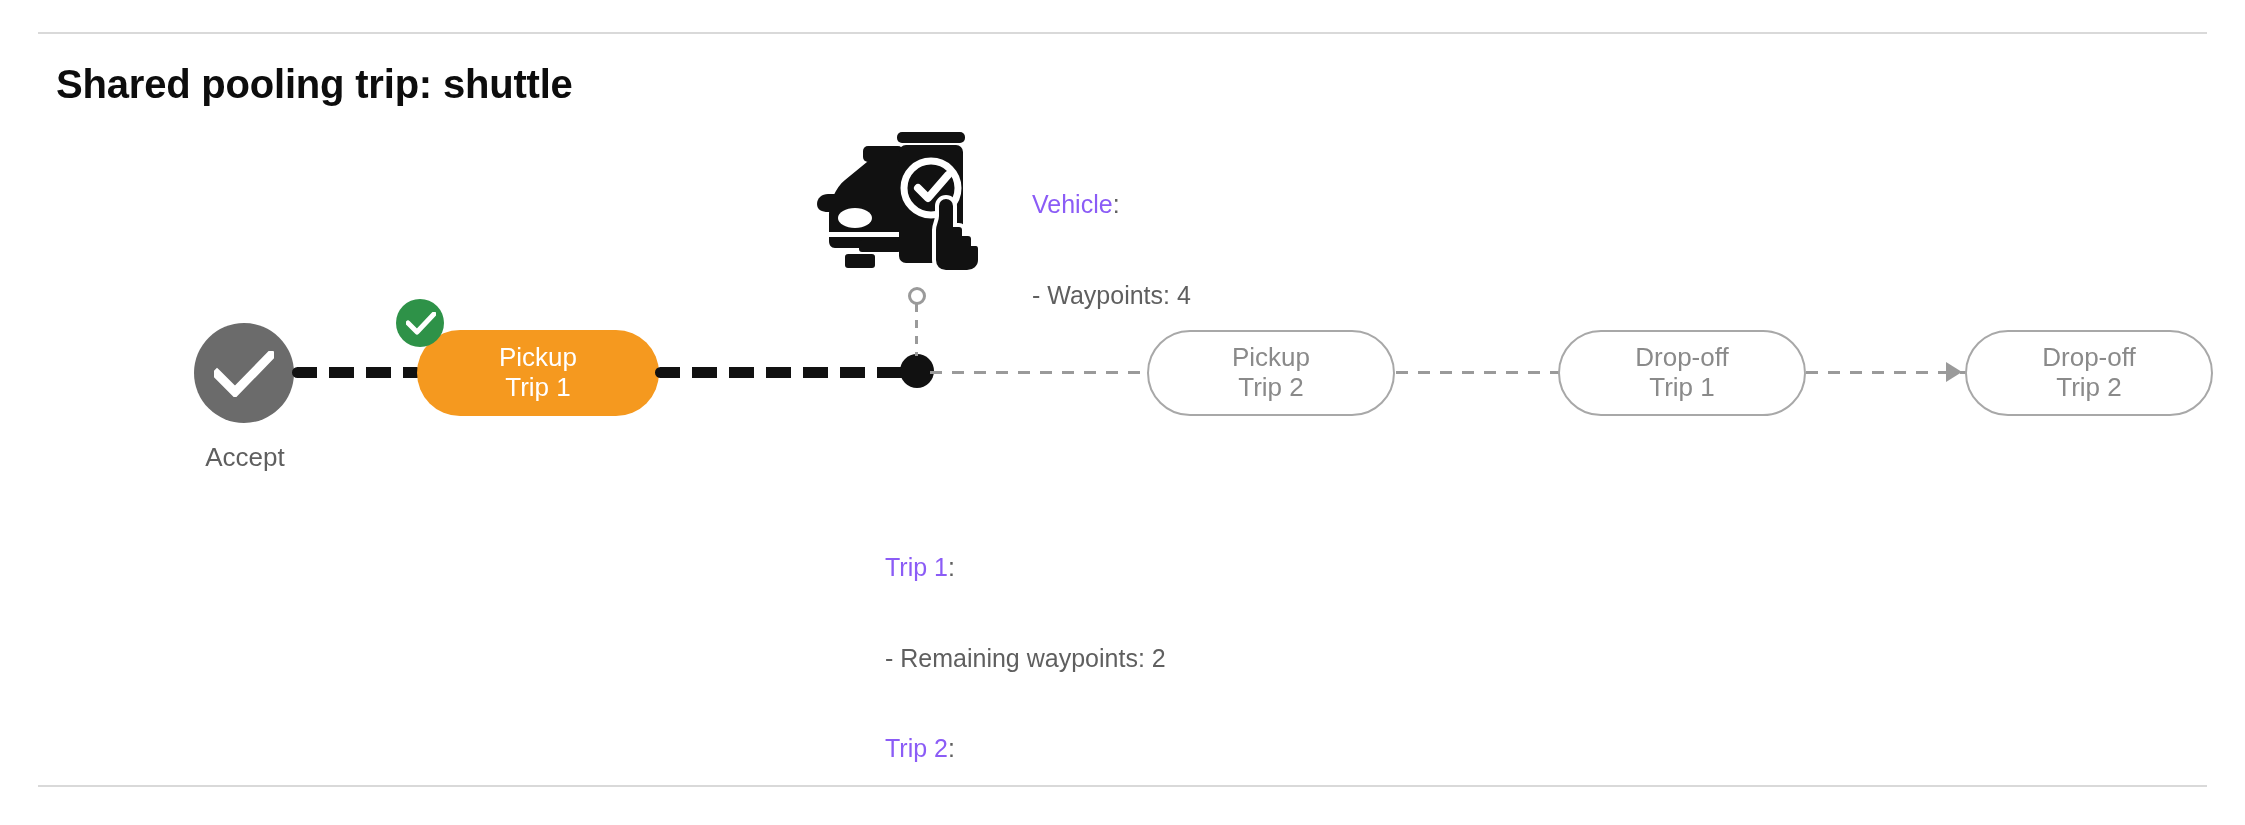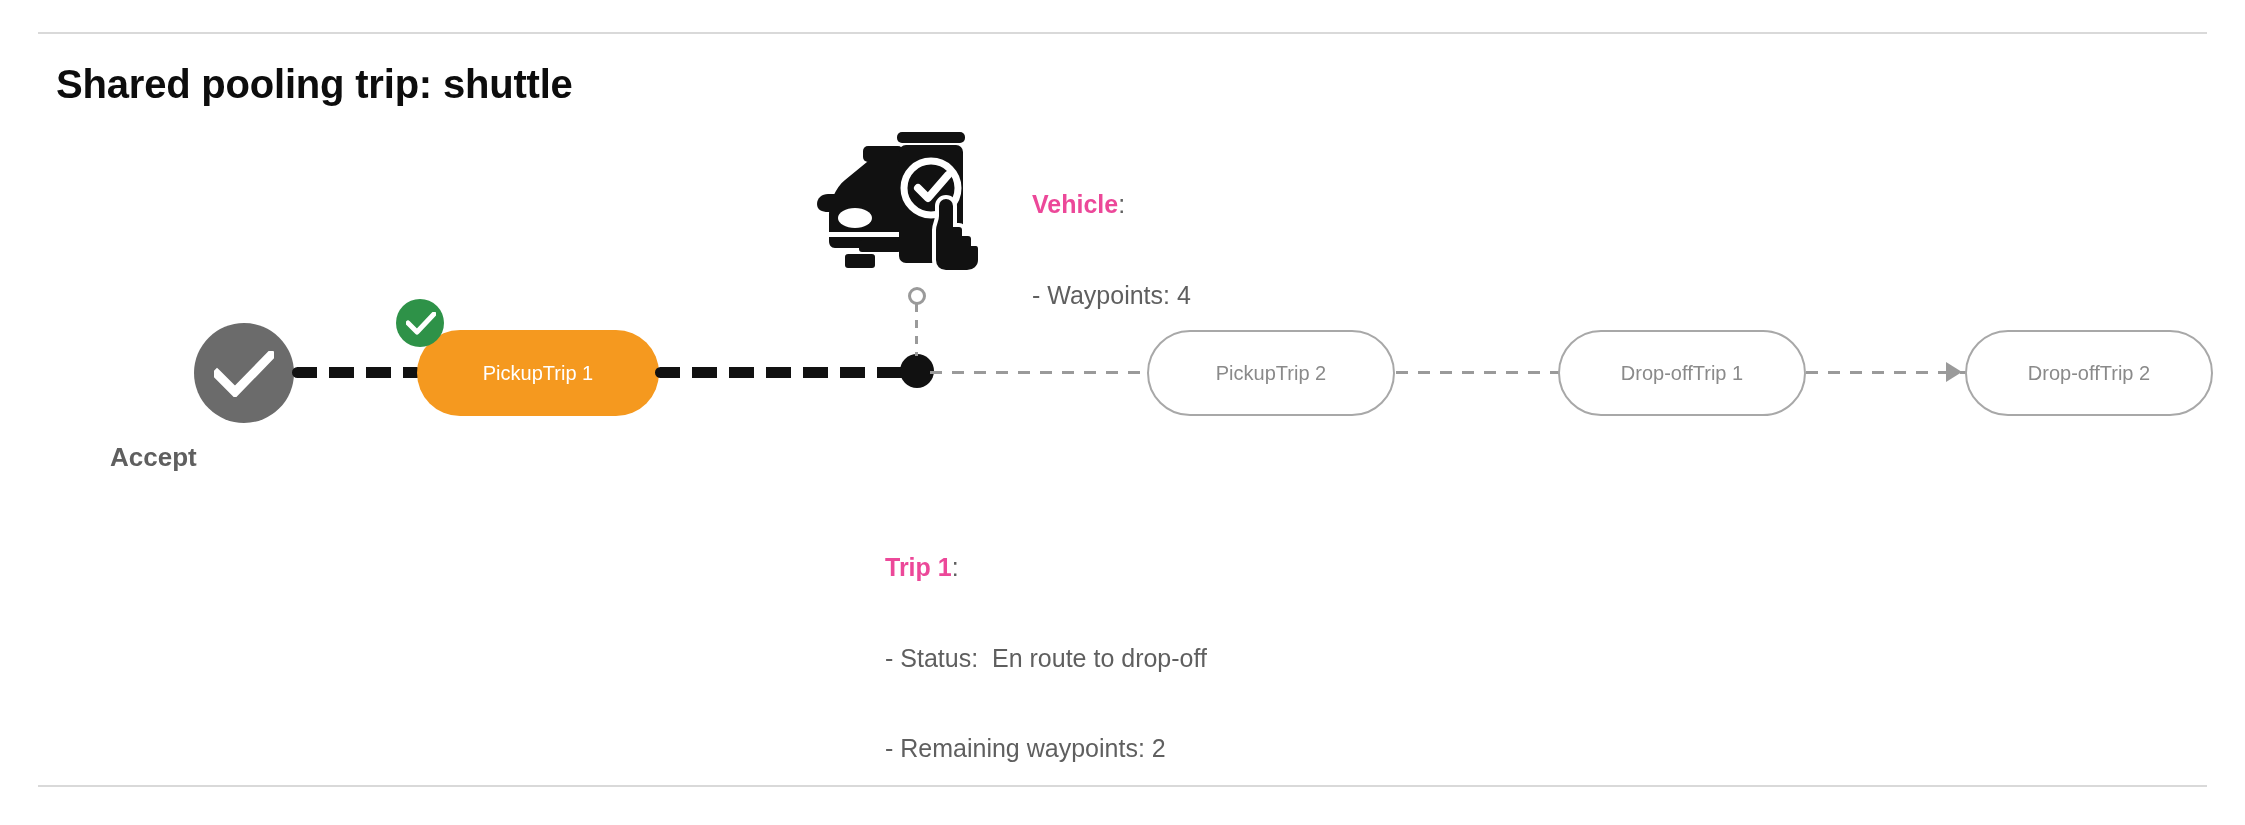--- a/index.html
+++ b/index.html
@@ -42,36 +42,35 @@
     left: 194px; top: 323px;
     width: 100px; height: 100px;
     border-radius: 50%;
     background: #6b6b6b;
   }
   .accept-node svg { position: absolute; left: 20px; top: 28px; }
   .accept-label {
     position: absolute;
     left: 110px; top: 443px;
     width: 270px;
-    text-align: left;
+    text-align: center;
     font-size: 26px;
     line-height: 1.12;
     color: #5f5f5f;
-    font-weight: bold;
   }
 
   
   .pill {
     position: absolute;
     display: flex;
-    flex-direction: row;
+    flex-direction: column;
     align-items: center;
     justify-content: center;
     border-radius: 60px;
-    font-size: 20px;
+    font-size: 26px;
     line-height: 1.15;
     text-align: center;
     white-space: nowrap;
   }
   .pill.active {
     left: 417px; top: 330px;
     width: 242px; height: 86px;
     background: #F5991F;
     color: #ffffff;
   }
@@ -164,21 +163,21 @@
   .info {
     position: absolute;
     font-size: 25px;
     line-height: 1.14;
     color: #5f5f5f;
     white-space: pre;
   }
   #info-vehicle { left: 1032px; top: 133px; }
   #info-trips   { left: 885px;  top: 496px; }
   .info .ln { display: block; margin-bottom: 5px; }
-  .info b { color: #ec4899; font-weight: bold; }
+  .info b { color: #8b5cf6; font-weight: normal; }
 </style>
 </head>
 <body>
 
 <div class="divider top"></div>
 <div class="divider bottom"></div>
 
 <div class="page-title">Shared pooling trip: shuttle</div>
 
 <div class="canvas">
@@ -271,18 +270,17 @@
 
 </div>
 
 <div class="info" id="info-vehicle">
   <span class="ln"><b>Vehicle</b><span>:</span></span>
   <span class="ln">- Waypoints: 4</span>
 </div>
 
 <div class="info" id="info-trips">
   <span class="ln"><b>Trip 1</b><span>:</span></span>
-  <span class="ln">- Status:  En route to drop-off</span>
   <span class="ln">- Remaining waypoints: 2</span>
   <span class="ln"><b>Trip 2</b><span>:</span></span>
   
   
 </div>
 
 </body></html>

